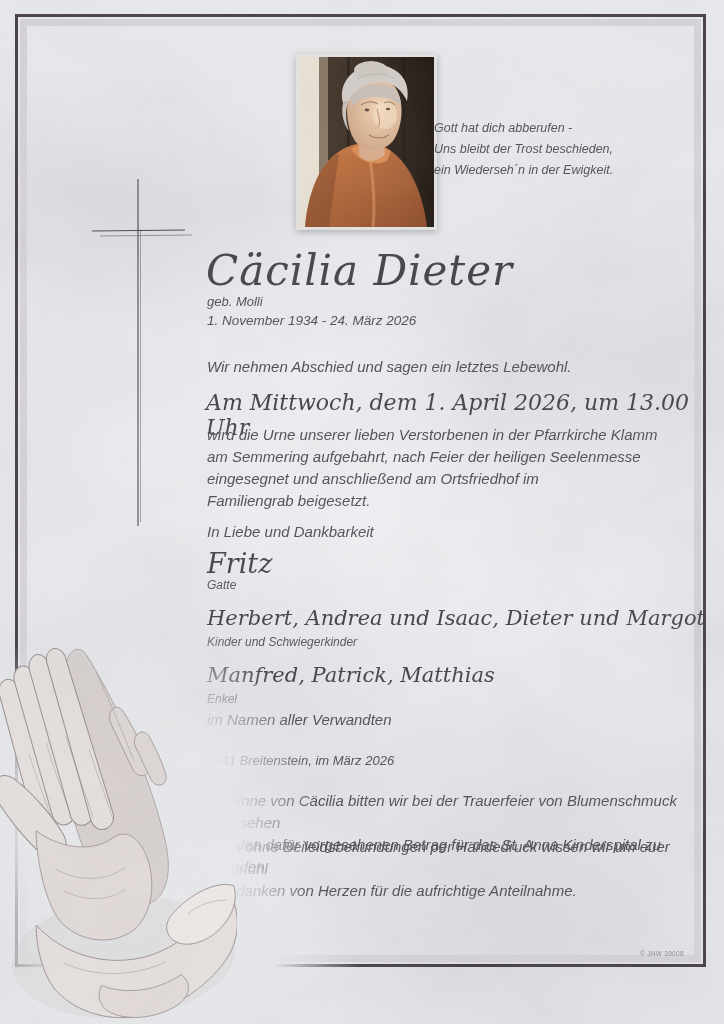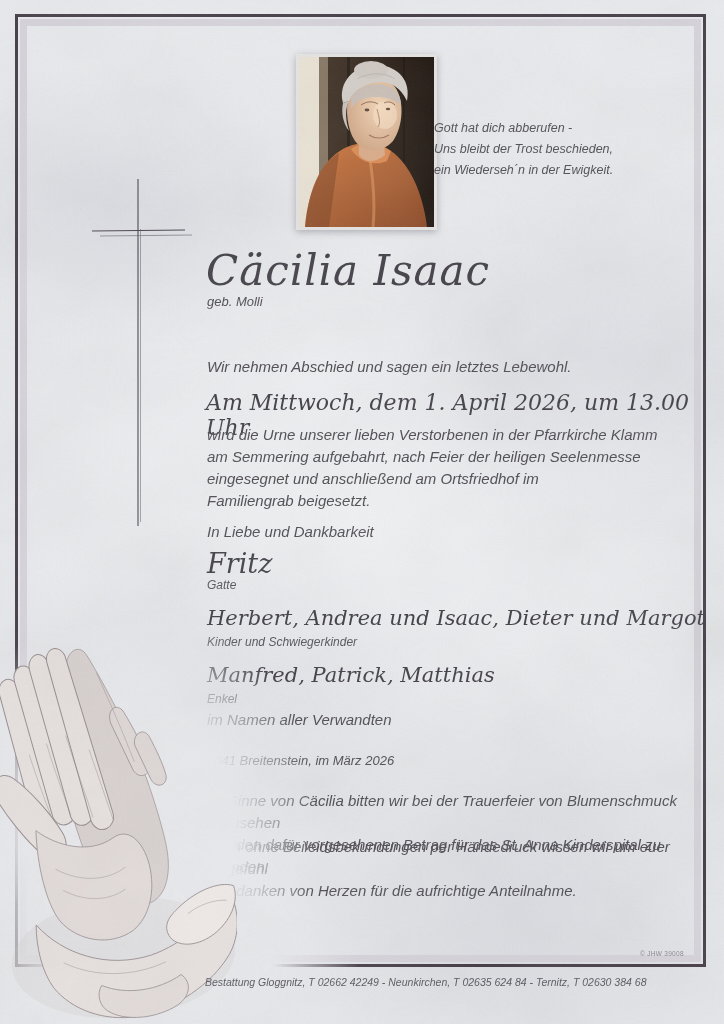--- a/index.html
+++ b/index.html
@@ -100,24 +100,25 @@
       <path d="M58,22 C70,15 86,15 96,22" stroke="#b5aea8" stroke-width="1" fill="none" opacity="0.7"></path>
     </svg>
   </div>
 
   <div class="abs verse">
     <div>Gott hat dich abberufen -</div>
     <div>Uns bleibt der Trost beschieden,</div>
     <div>ein Wiederseh´n in der Ewigkeit.</div>
   </div>
 
-  <div class="abs script name-title">Cäcilia Isaac</div>
+  <div class="abs script name-title">Cäcilia Dieter</div>
   <div class="abs" style="left:207px; top:294px; font-size:13px;text-align:right;">
     <span class="italic">geb. Molli</span>
   </div>
+  <div class="abs italic" style="left:207px; top:313px; font-size:13.5px;">1. November 1934 - 24. März 2026</div>
 
   <div class="abs body-line" style="left:207px; top:356px;">Wir nehmen Abschied und sagen ein letztes Lebewohl.</div>
 
   <div class="abs script" style="left:206px; top:390px; font-size:22px;">Am Mittwoch, dem 1. April 2026, um 13.00 Uhr</div>
   <div class="abs" style="left:207px; top:424px;">
     <div class="body-line">wird die Urne unserer lieben Verstorbenen in der Pfarrkirche Klamm</div>
     <div class="body-line">am Semmering aufgebahrt, nach Feier der heiligen Seelenmesse</div>
     <div class="body-line">eingesegnet und anschließend am Ortsfriedhof im</div>
     <div class="body-line">Familiengrab beigesetzt.</div>
   </div>
@@ -178,21 +179,20 @@
         <path d="M104,120 C112,152 118,176 122,192"></path>
         <path d="M60,236 C84,252 112,252 130,240"></path>
         <path d="M66,258 C88,272 112,272 128,262"></path>
         <path d="M60,330 C90,348 130,350 162,338"></path>
         <path d="M188,292 C200,284 216,280 228,282"></path>
         <path d="M118,44 C128,72 140,108 148,136"></path>
       </g>
     </g>
   </svg>
 
-  <div class="abs footer-line">Bestattung Gloggnitz, T 02662 42249 - Neunkirchen, T 02635 624 84 - Ternitz, T 02630 384 68</div>
   <div class="abs print-code">© JHW 39008</div>
 
   <svg class="grain" width="724" height="1024">
     <defs>
       <filter id="marble" x="0" y="0" width="100%" height="100%">
         <feTurbulence type="fractalNoise" baseFrequency="0.009 0.012" numOctaves="3" seed="7" result="n"></feTurbulence>
         <feColorMatrix in="n" type="saturate" values="0"></feColorMatrix>
       </filter>
       <filter id="fine" x="0" y="0" width="100%" height="100%">
         <feTurbulence type="fractalNoise" baseFrequency="0.7" numOctaves="2" seed="3" result="n2"></feTurbulence>

